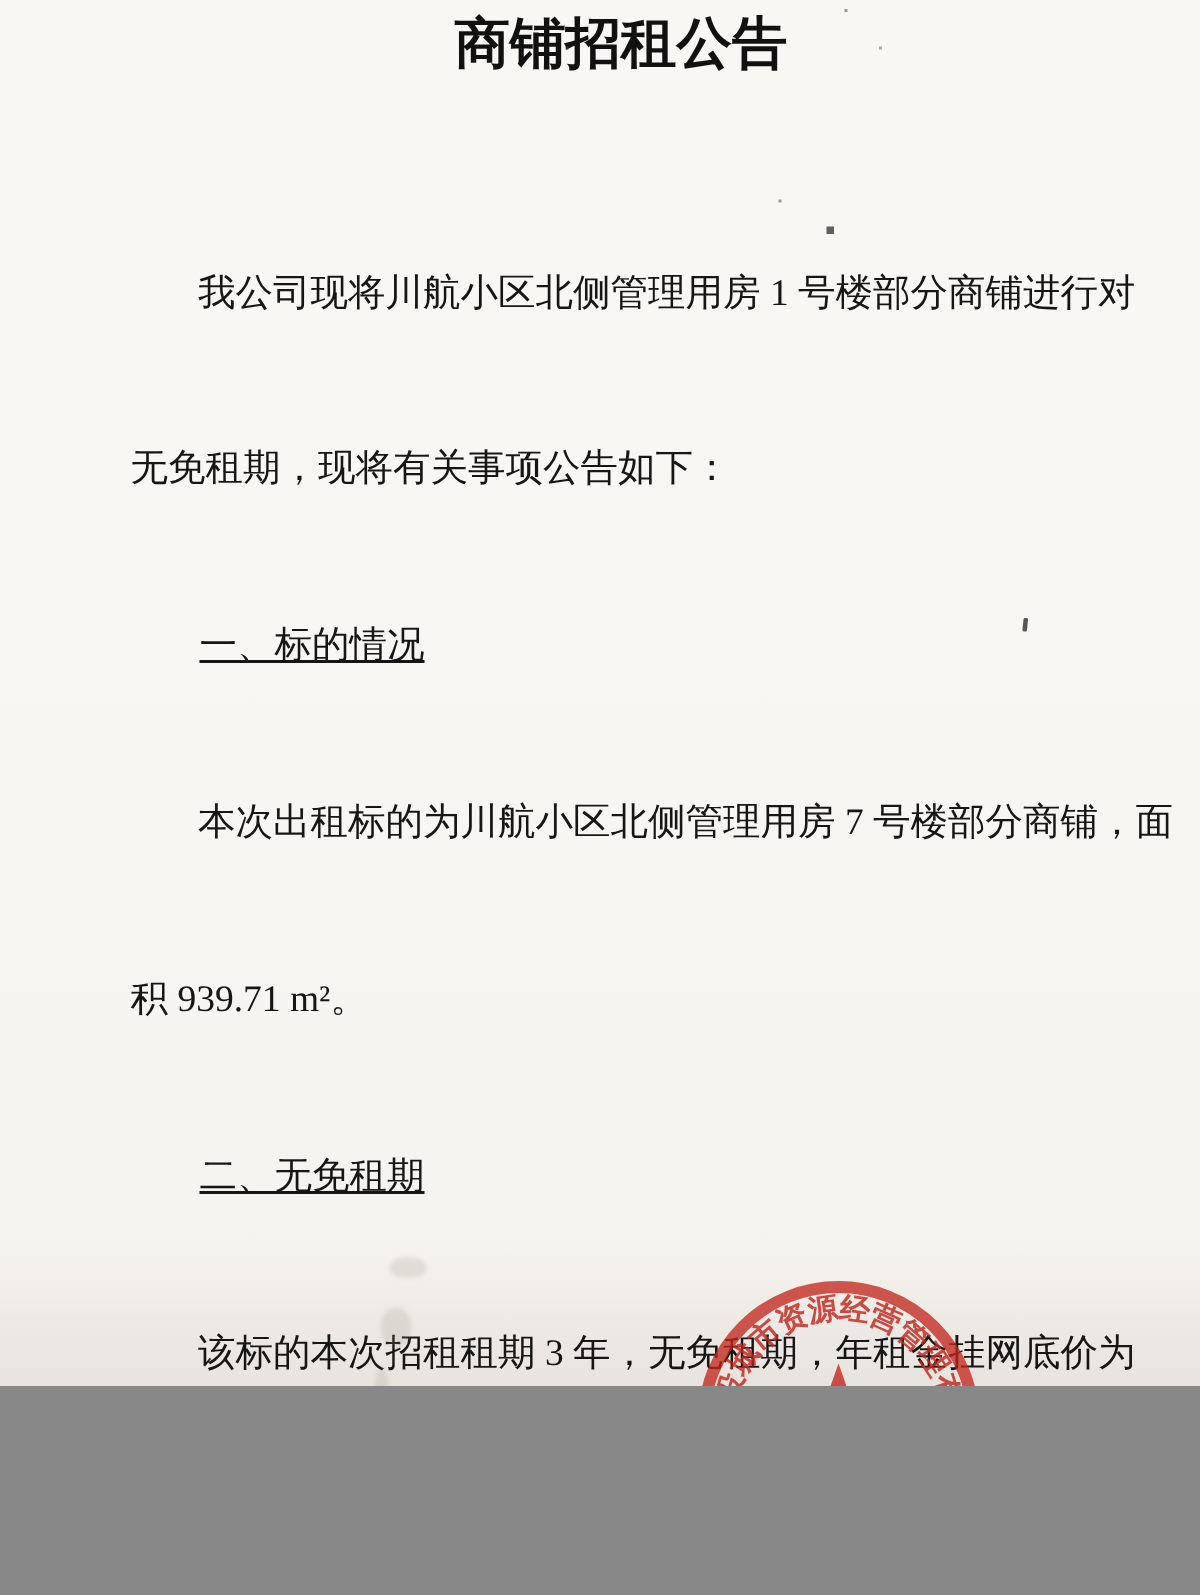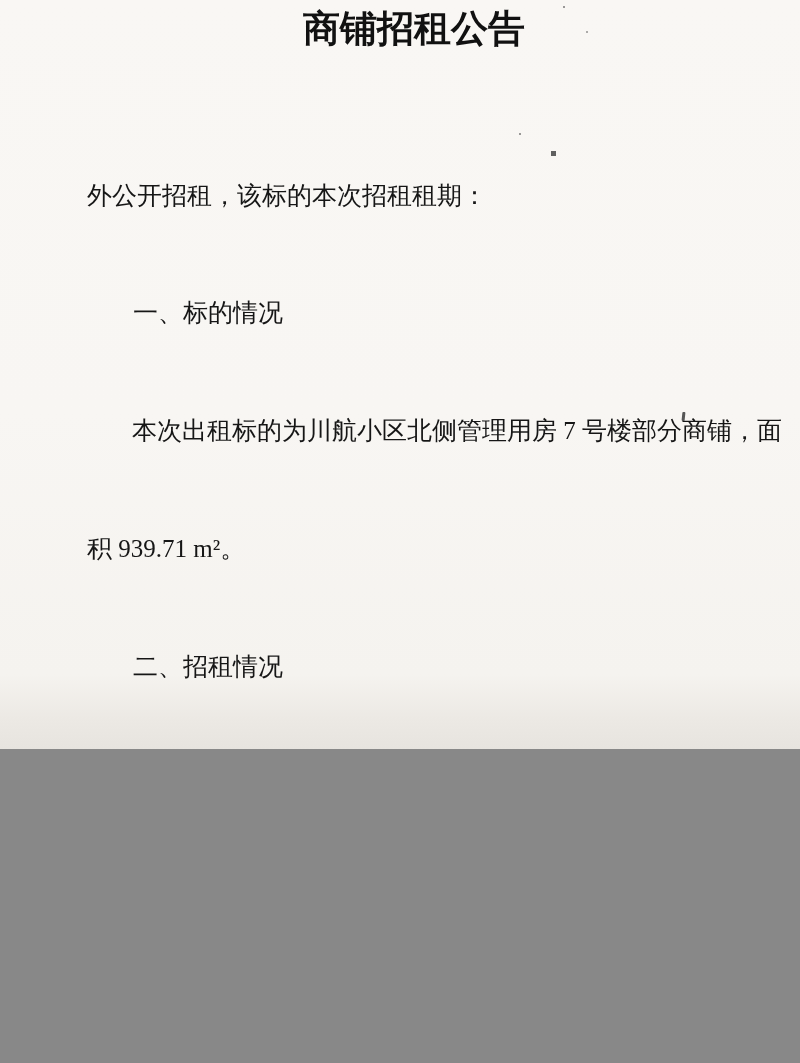--- a/index.html
+++ b/index.html
@@ -1,18 +1,18 @@
 <!DOCTYPE html>
 <html><head>
 <meta charset="utf-8">
 <style>
   html,body{margin:0;padding:0;background:#888;}
   .page{
     position:relative;
-    width:800px;height:749px;
+    width:800px;height:924px;
     margin:0 auto;
     overflow:hidden;
     background:
       radial-gradient(ellipse 420px 90px at 565px 1040px, rgba(226,196,188,0.18), rgba(0,0,0,0) 70%),
       linear-gradient(180deg,#f9f7f4 0%,#f8f6f3 55%,#f5f3ef 90%,#ece9e4 96%,#e7e4df 100%);
     font-family:"Liberation Serif","DejaVu Serif",serif;
     color:#1a1a1a;
   }
   .title{
     position:absolute;top:4px;left:0;width:800px;
@@ -24,21 +24,21 @@
   }
   .body-text{
     position:absolute;top:97px;left:87px;width:660px;
     font-size:25px;line-height:39.3px;
     white-space:pre;
     color:#161616;
   }
   .ln{height:39.3px;}
   .flush{padding-left:0;}
   .first{padding-left:45px;}
-  .head{padding-left:46px;}
+  .head{padding-left:46px;text-decoration:underline;}
 
   .sig-company{
     position:absolute;left:352px;top:923px;
     font-size:24px;letter-spacing:0.5px;
     color:#181818;z-index:5;white-space:pre;
   }
   .sig-date{
     position:absolute;left:462px;top:968px;
     font-size:33px;letter-spacing:2px;
     color:#181818;z-index:5;white-space:pre;
@@ -59,25 +59,26 @@
   }
 </style>
 </head>
 <body>
 
 <div class="page">
 
   <h1 class="title">商铺招租公告</h1>
 
   <div class="body-text">
-    <div class="ln flush">外公开招租，该标的本次招租租期：</div>
+    <div class="ln first">我公司现将川航小区北侧管理用房 1 号楼部分商铺进行对</div>
+    <div class="ln flush">无免租期，现将有关事项公告如下：</div>
     <div class="ln head">一、标的情况</div>
     <div class="ln first">本次出租标的为川航小区北侧管理用房 7 号楼部分商铺，面</div>
     <div class="ln flush">积 939.71 m²。</div>
-    <div class="ln head">二、招租情况</div>
+    <div class="ln head">二、无免租期</div>
     <div class="ln first">该标的本次招租租期 3 年，无免租期，年租金挂网底价为</div>
     
     
     
     
     
     
     
     
     

